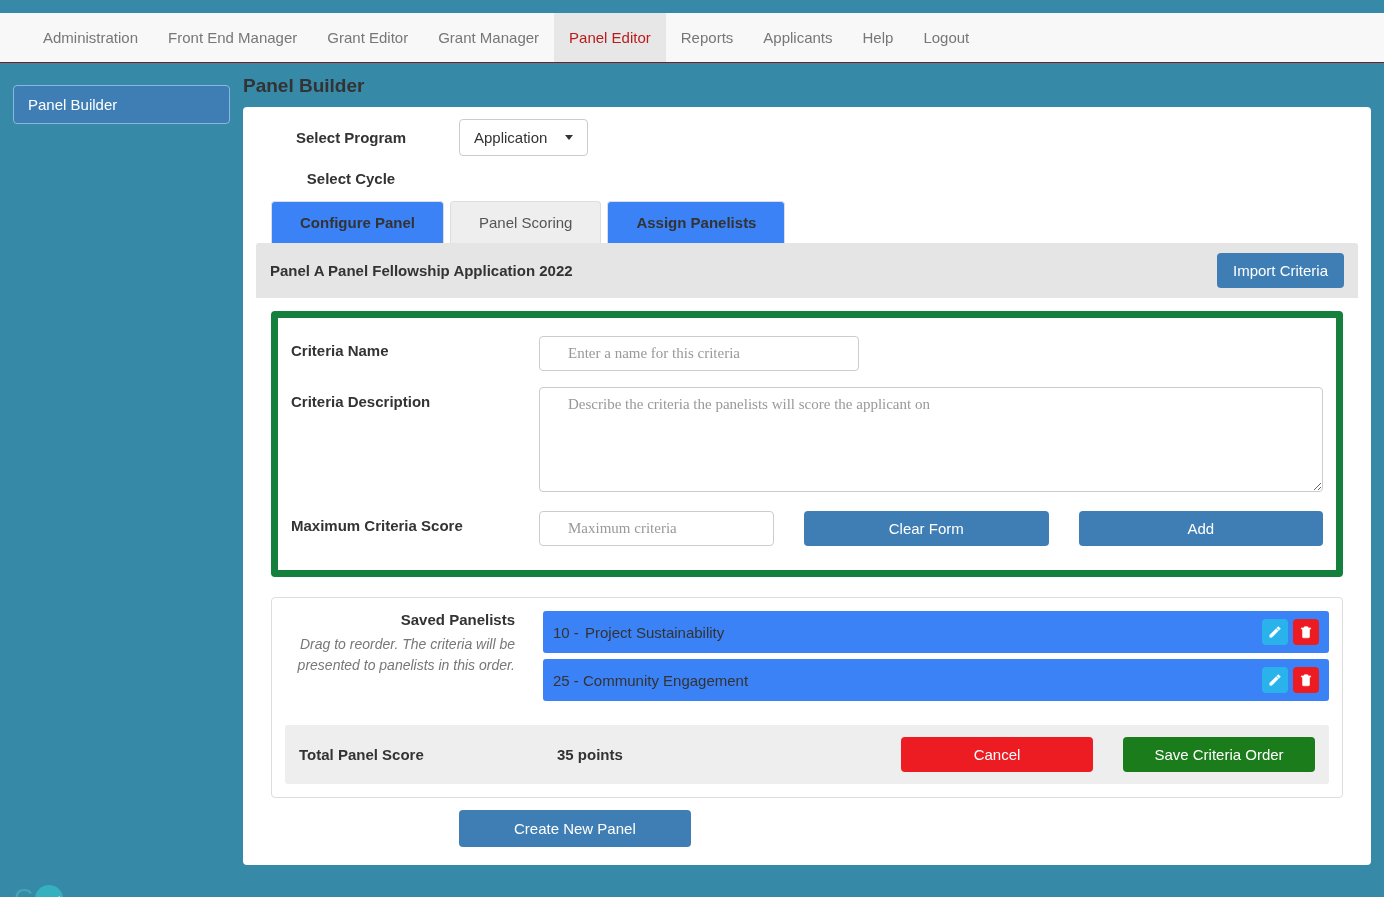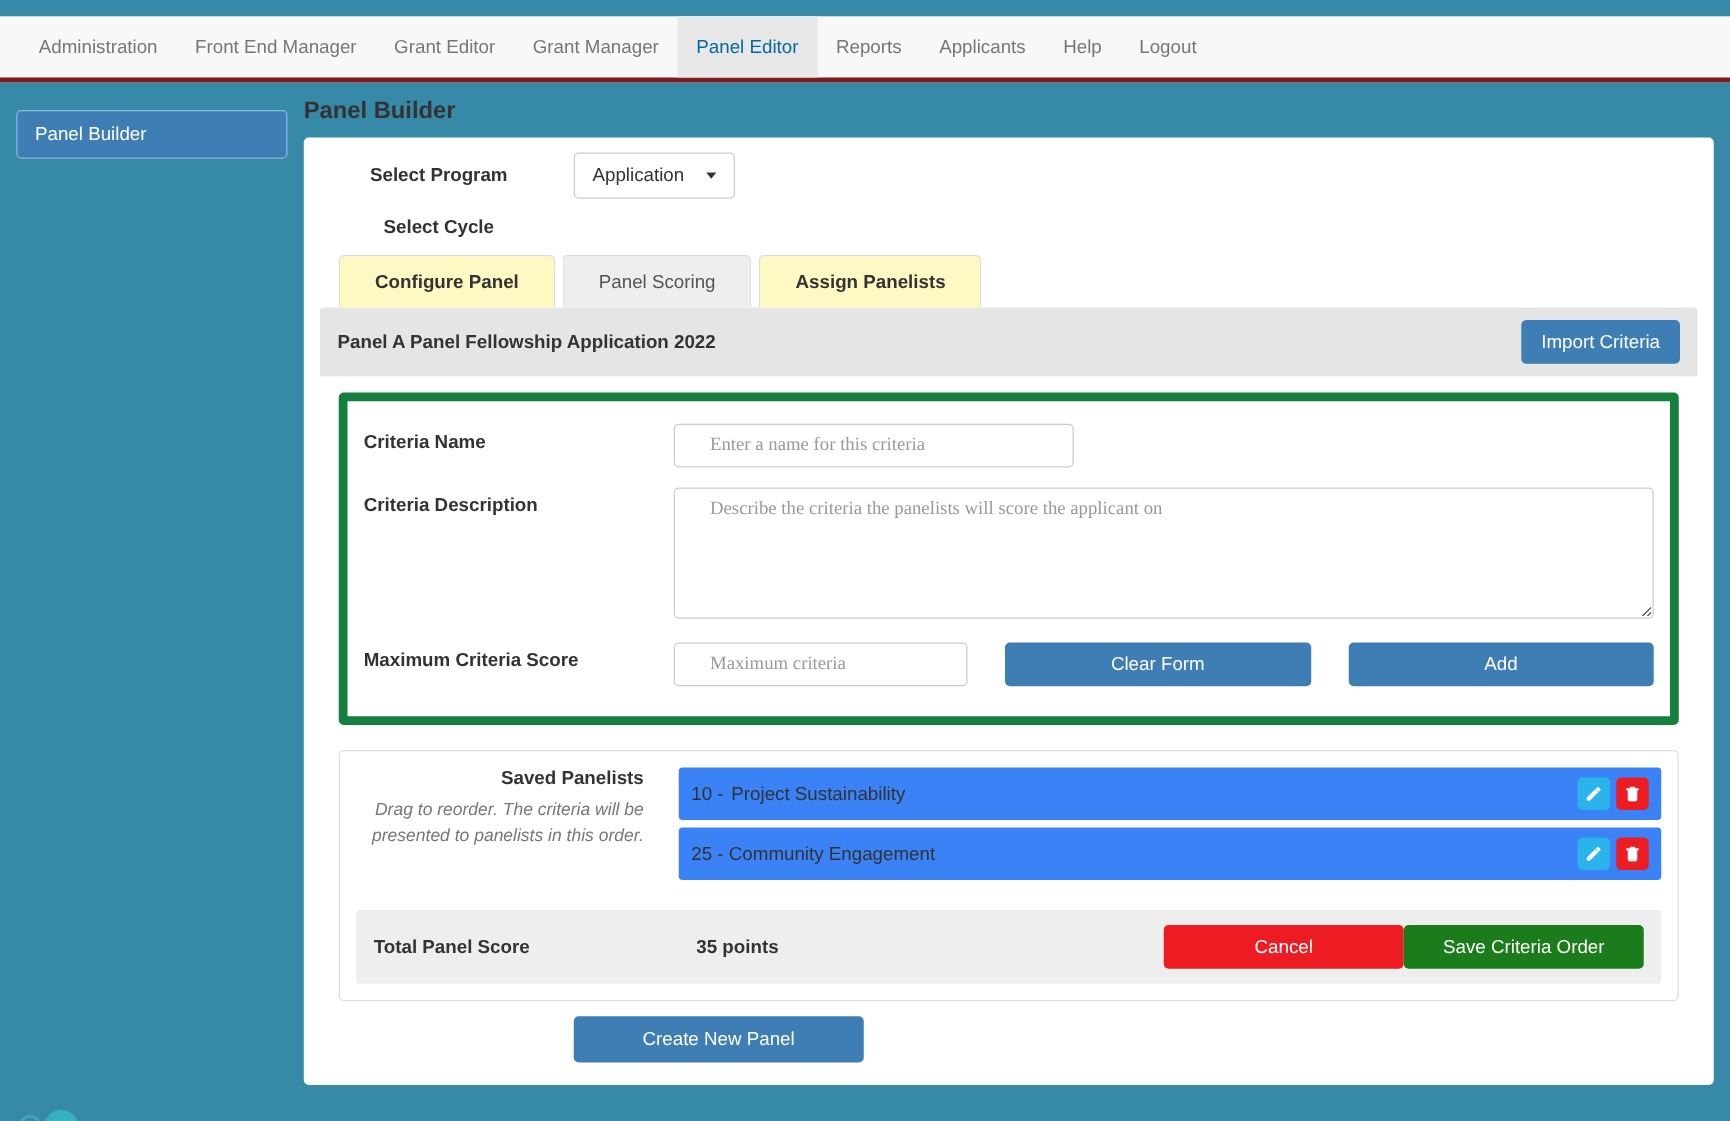--- a/index.html
+++ b/index.html
@@ -6,31 +6,31 @@
 body {
   font-family: -apple-system, BlinkMacSystemFont, "Helvetica Neue", Arial, sans-serif;
   background: #3789a8;
   font-size: 14px;
   color: #333;
   width: 1384px;
 }
 .top-strip { height: 13px; background: #3789a8; }
 .nav-bar {
   background: #f8f8f8;
-  border-bottom: 4px solid #7f1d1d;
-  padding: 0 16px;
+  border-bottom: 1px solid #7f1d1d;
+  padding: 0 28px;
   display: flex;
 }
 .nav-item {
   padding: 16px 15px;
   color: #777;
   cursor: pointer;
   font-size: 15px;
 }
-.nav-item.active { background: #e7e7e7; color: #0369a1; }
+.nav-item.active { background: #e7e7e7; color: #b91c1c; }
 .main-wrap { display: flex; }
 .sidebar { width: 243px; padding: 22px 13px; }
 .sidebar-pill {
   background: #3f7eb4;
   color: #fff;
   border: 1px solid #88b8dc;
   border-radius: 4px;
   padding: 10px 14px;
   font-size: 15px;
   cursor: pointer;
@@ -76,21 +76,21 @@
   border-right: 4px solid transparent;
   border-top: 5px solid #333;
 }
 .tabs { display: flex; gap: 6px; margin-top: 14px; }
 .tab {
   border: 1px solid #ddd;
   border-bottom: none;
   border-radius: 4px 4px 0 0;
   padding: 12px 28px;
   cursor: pointer;
-  background: #fef9c3;
+  background: #3b82f6;
   font-size: 15px;
   font-weight: 600;
 }
 .tab.active-tab { background: #eee; color: #555; font-weight: 500; }
 .panel-header {
   background: #e5e5e5;
   border-radius: 3px 3px 0 0;
   display: flex;
   align-items: center;
   justify-content: space-between;
@@ -173,21 +173,21 @@
 .total-row {
   background: #eee;
   border-radius: 3px;
   margin-top: 18px;
   padding: 12px 14px;
   display: flex;
   align-items: center;
 }
 .total-label { width: 258px; font-weight: 700; font-size: 15px; }
 .total-value { flex: 1; font-weight: 700; font-size: 15px; }
-.total-actions { display: flex; }
+.total-actions { display: flex; gap: 30px; }
 .total-actions .btn { width: 192px; text-align: center; }
 .create-row { text-align: left; margin-top: 12px; padding-left: 188px; }
 .create-row .btn { padding: 10px 55px; }
 .footer {
   display: flex;
   align-items: center;
   padding: 6px 14px 14px 14px;
   color: #333;
   font-size: 14px;
 }

